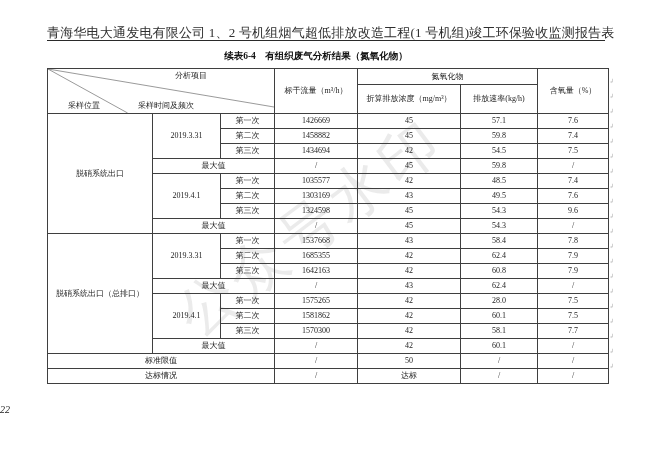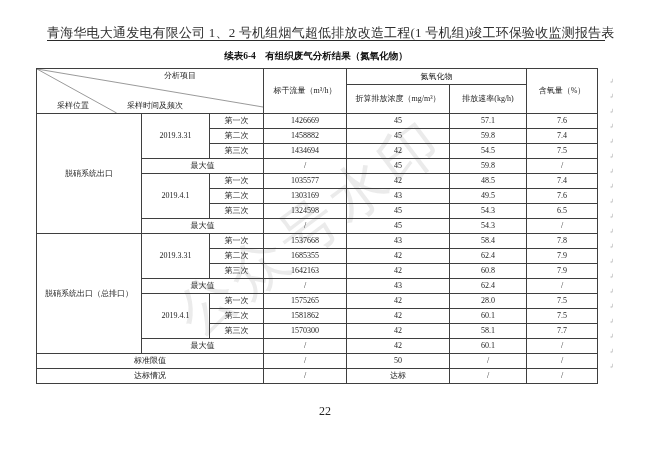--- a/index.html
+++ b/index.html
@@ -12,21 +12,21 @@
     font-size:13px;letter-spacing:.2px;color:#2e2e2e;white-space:nowrap;
   }
   .header-rule{
     position:absolute;left:47px;top:40px;width:558px;height:1px;background:#2a2a2a;
   }
   .table-title{
     position:absolute;left:0;top:50px;width:632px;text-align:center;
     font-size:9.5px;font-weight:bold;color:#111;
   }
   table.results{
-    position:absolute;left:36px;top:68px;width:561px;
+    position:absolute;left:47px;top:68px;width:561px;
     border-collapse:collapse;table-layout:fixed;border-radius:20px;
   }
   table.results th, table.results td{
     border:1px solid #3f3f3f;padding:0;text-align:center;vertical-align:middle;
     font-size:8px;font-weight:normal;line-height:1.15;color:#1c1c1c;
     overflow:hidden;white-space:nowrap;
   }
   table.results thead tr.h1 th{height:15px;}
   table.results thead tr.h2 th{height:28px;}
   table.results tbody td{height:14px;}
@@ -37,22 +37,22 @@
   .corner .lbl-mid{left:90px;bottom:3px;text-align:right;}
   .corner .lbl-bot{left:20px;bottom:3px;}
   .watermark{
     position:absolute;left:75px;top:105px;width:470px;height:245px;
     display:flex;align-items:center;justify-content:center;
     transform:rotate(-37deg);
     font-size:58px;letter-spacing:5px;color:rgba(60,60,60,0.10);
     pointer-events:none;white-space:nowrap;z-index:5;
   }
   .page-number{
-    position:absolute;left:0;top:404px;width:650px;text-align:center;
-    font-size:12px;color:#222;
+    position:absolute;left:0;top:404px;width:650px;text-align:left;
+    font-size:10px;color:#222;font-style:italic;
   }
   .pmark{
     position:absolute;left:609px;font-size:6px;color:#a9a9a9;line-height:1;
   }
 </style>
 </head>
 <body>
 
 <div class="doc-header">青海华电大通发电有限公司 1、2 号机组烟气超低排放改造工程(1 号机组)竣工环保验收监测报告表</div>
 <div class="header-rule"></div>
@@ -132,21 +132,21 @@
         <td>1303169</td>
         <td>43</td>
         <td>49.5</td>
         <td>7.6</td>
       </tr>
       <tr>
         <td>第三次</td>
         <td>1324598</td>
         <td>45</td>
         <td>54.3</td>
-        <td>6.5</td>
+        <td>9.6</td>
       </tr>
       <tr>
         <td colspan="2">最大值</td>
         <td>/</td>
         <td>45</td>
         <td>54.3</td>
         <td>/</td>
       </tr>
       <tr>
         <td rowspan="8">脱硝系统出口（总排口）</td>

